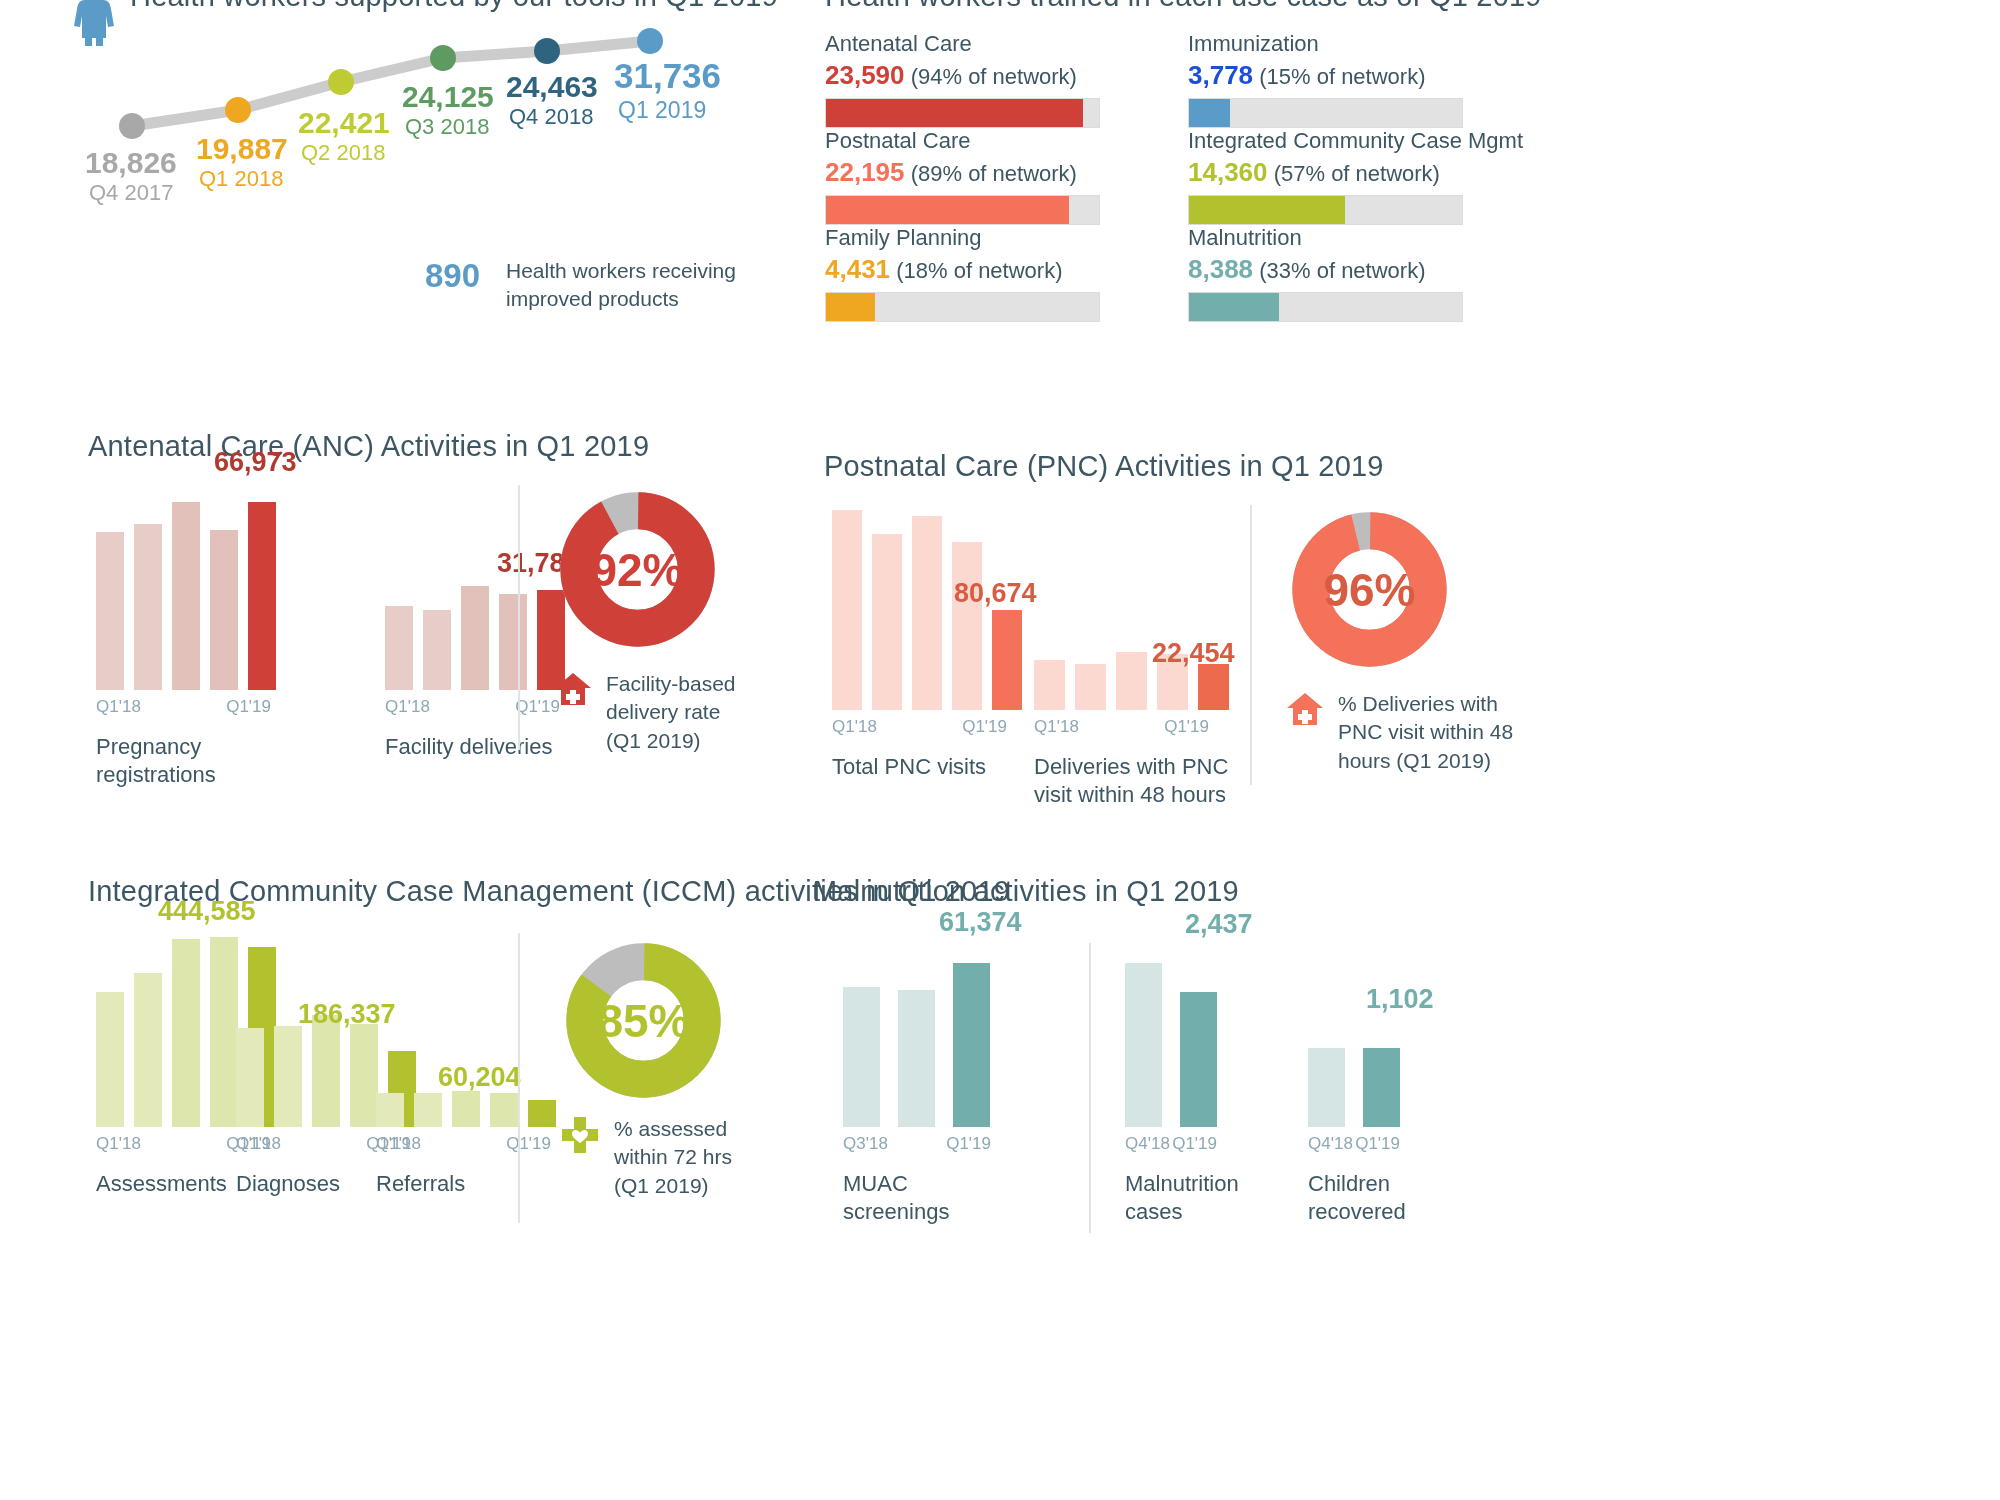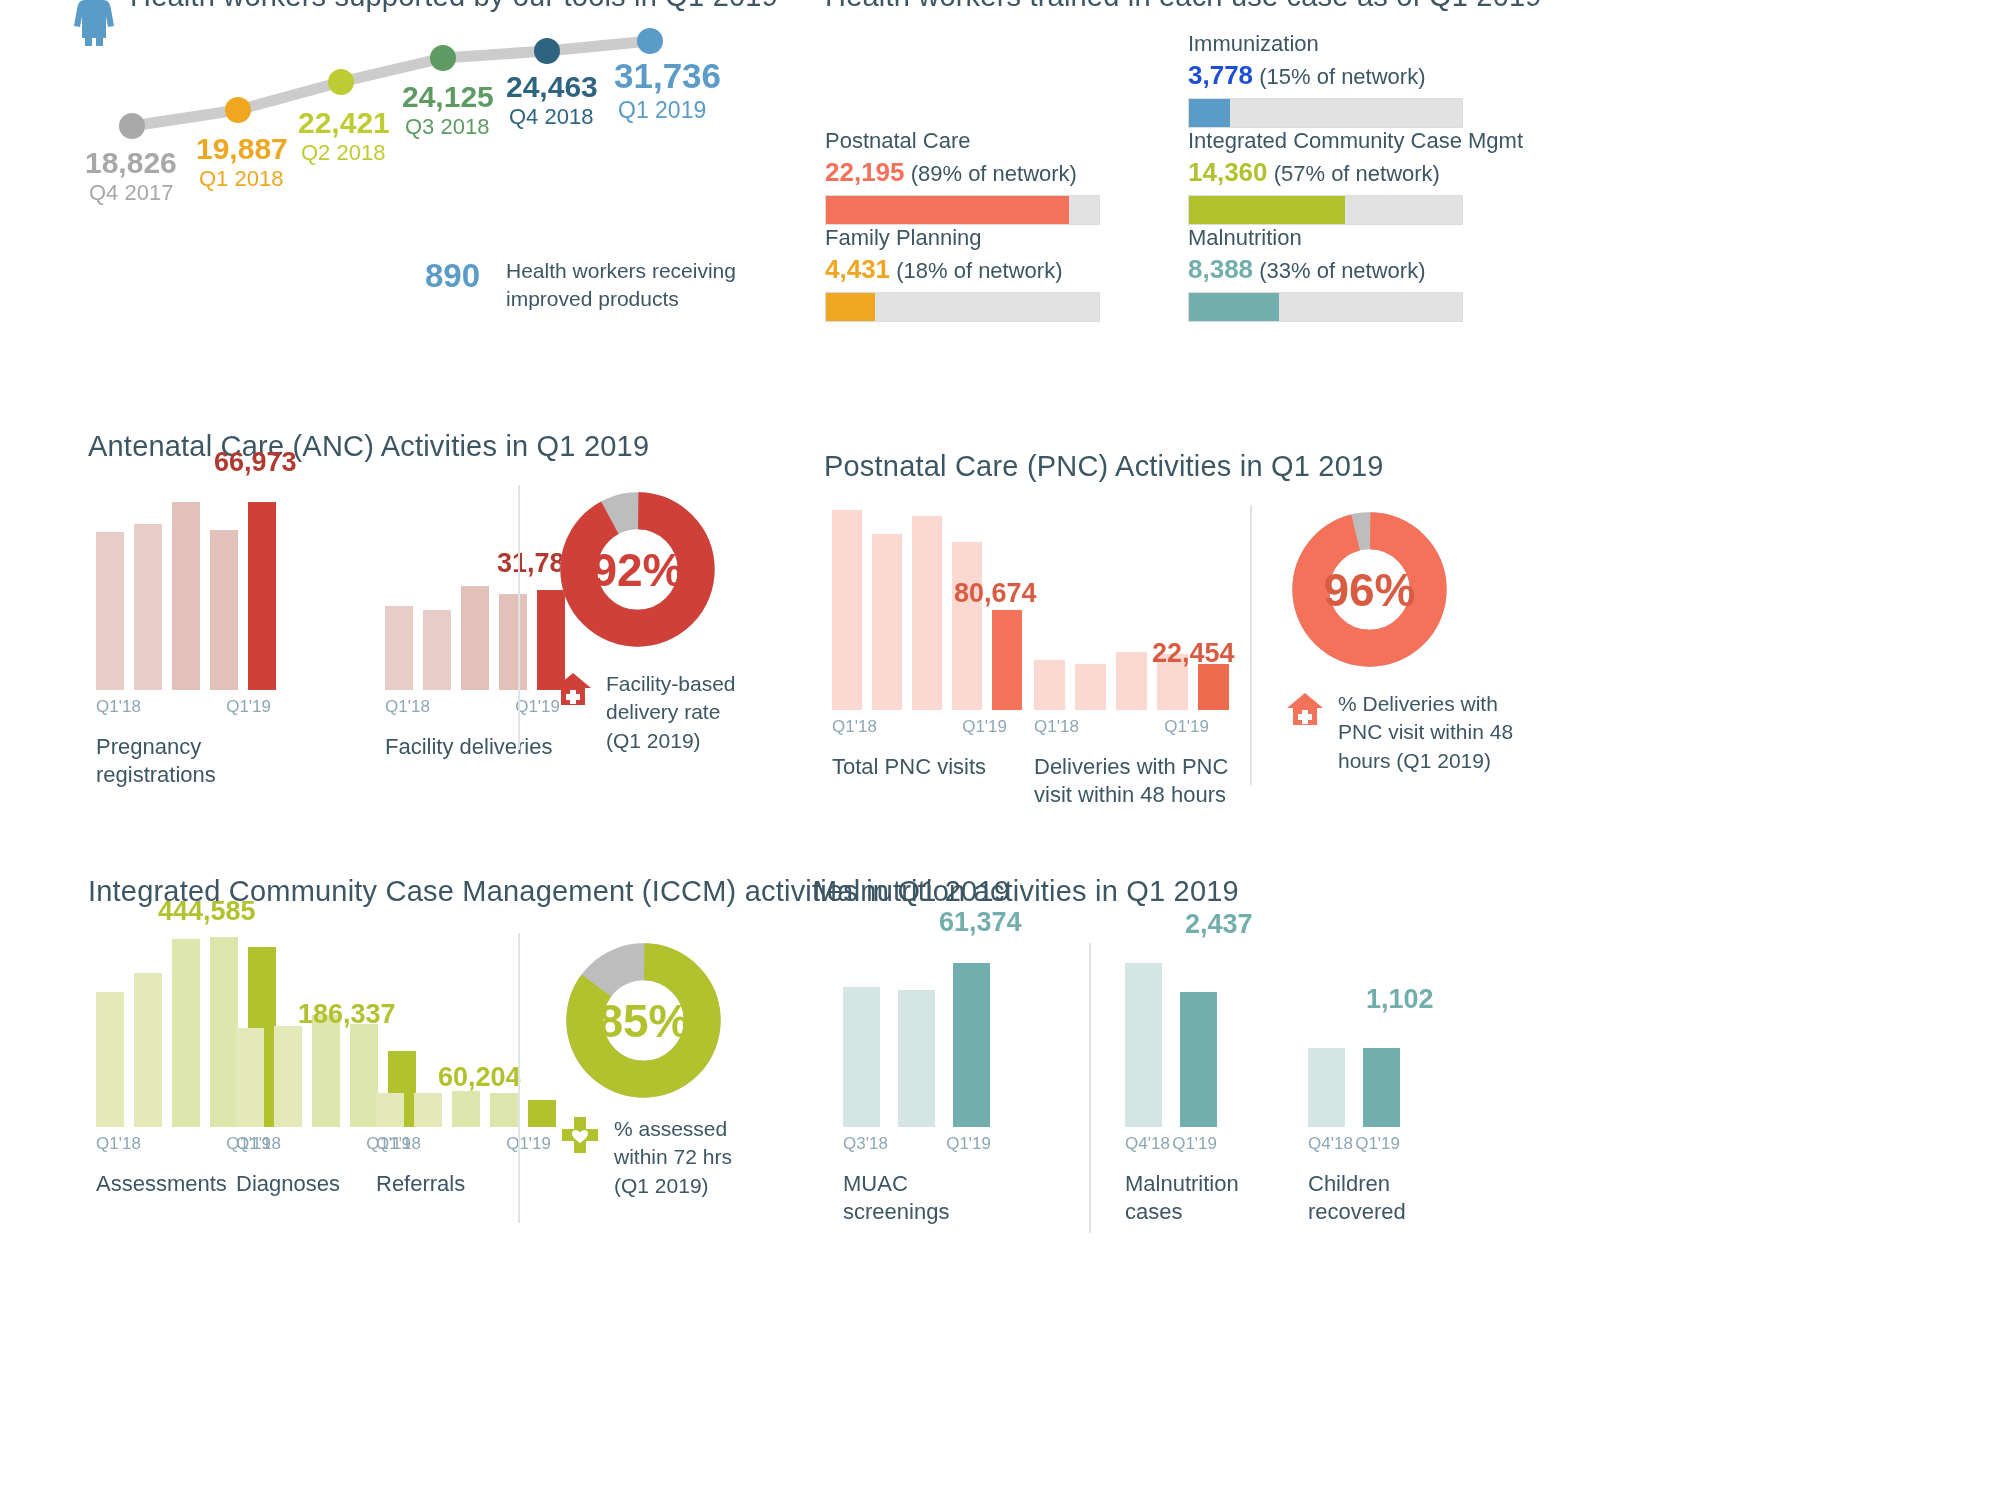--- a/index.html
+++ b/index.html
@@ -135,20 +135,30 @@
 
   <div class="callout" style="left:300px; top:271px;">
     <div class="num">890</div>
     <div class="txt">Health workers receiving improved products</div>
   </div>
 </div>
 
 <div class="panel" id="uc-panel">
   <div id="uc-title" class="section-title">Health workers trained in each use case as of Q1 2019</div>
 
+  <div class="uc-item" style="left:0px; top:46px;">
+    <div class="uc-name">Antenatal Care</div>
+    <div class="uc-stat">
+      <b style="color:#cf4039">23,590</b>
+      <span>(94% of network)</span>
+    </div>
+    <div class="uc-track">
+      <div class="uc-fill" style="width:94%;background:#cf4039"></div>
+    </div>
+  </div>
 
   <div class="uc-item" style="left:363px; top:46px;">
     <div class="uc-name">Immunization</div>
     <div class="uc-stat">
       <b style="color:#1d4ed8">3,778</b>
       <span>(15% of network)</span>
     </div>
     <div class="uc-track">
       <div class="uc-fill" style="width:15%;background:#5b9bc8"></div>
     </div>

